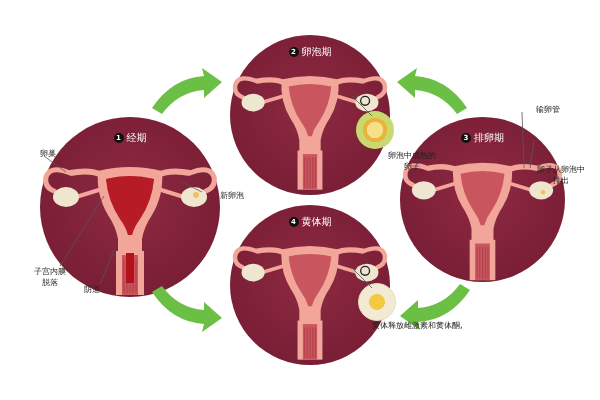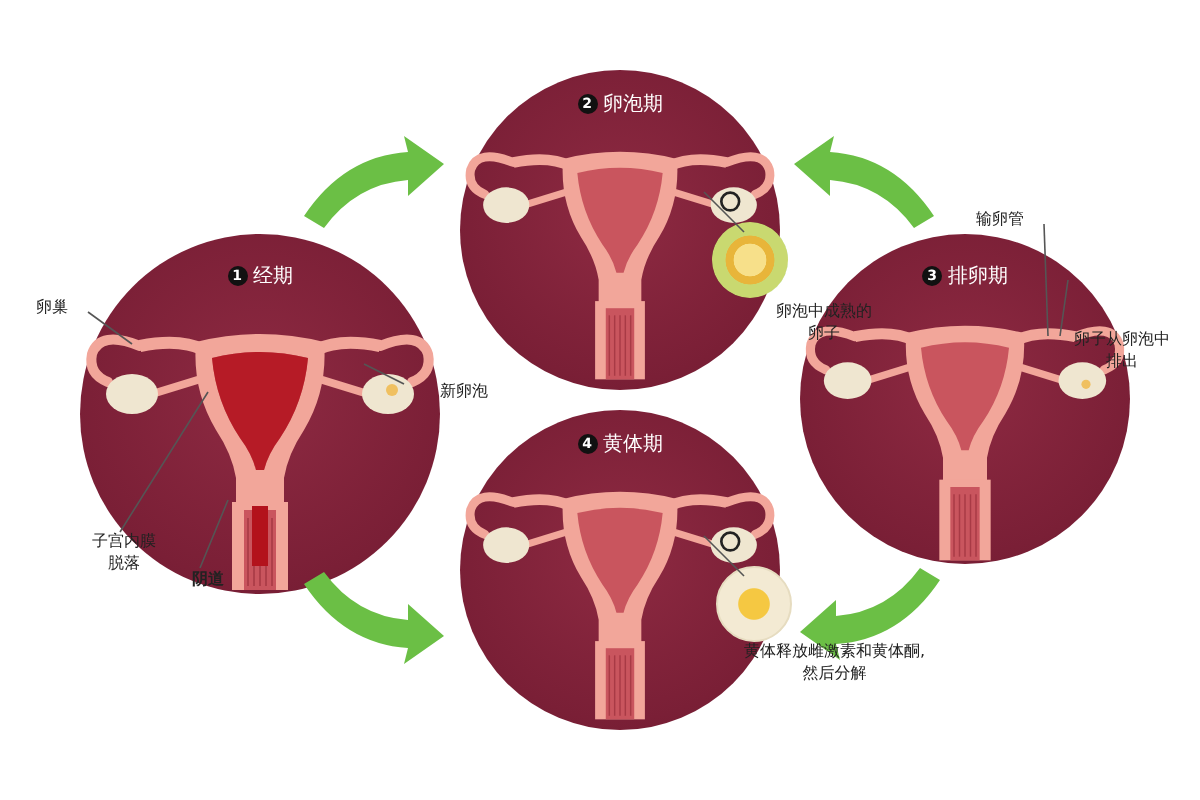--- a/index.html
+++ b/index.html
@@ -104,39 +104,38 @@
 <svg class="arrow" style="left:392px;top:68px;transform:scaleY(-1) rotate(180deg) scaleX(-1);" width="75" height="50">
     <use href="#green-arrow" transform="translate(75,0) scale(-1,1) translate(0,0)"></use>
   </svg>
 <svg class="arrow" style="left:395px;top:280px;transform:rotate(180deg);" width="75" height="50">
     <use href="#green-arrow"></use>
   </svg>
 <svg class="arrow" style="left:152px;top:282px;transform:scaleY(-1);" width="75" height="50">
     <use href="#green-arrow"></use>
   </svg>
 
-<div class="label" style="left:18px;top:148px;">卵巢</div>
+<div class="label" style="left:40px;top:148px;">卵巢</div>
 <div class="label" style="left:204px;top:190px;margin-left:16px;">新卵泡</div>
-<div class="label" style="left:46px;top:266px;font-family:Liberation Mono, monospace;">
+<div class="label" style="left:34px;top:266px;">
   <div>子宫内膜</div>
   <div>脱落</div>
 </div>
-<div class="label" style="left:96px;top:284px;font-weight:bold;">阴道</div>
+<div class="label" style="left:84px;top:284px;">阴道</div>
 <div class="label" style="left:388px;top:110px;margin-top:40px;">
   <div>卵泡中成熟的</div>
   <div>卵子</div>
 </div>
-<div class="label" style="left:488px;top:104px;">输卵管</div>
+<div class="label" style="left:536px;top:104px;">输卵管</div>
 <div class="label" style="left:537px;top:128px;margin-top:36px;">
   <div>卵子从卵泡中</div>
   <div>排出</div>
 </div>
 <div class="label" style="left:372px;top:320px;">
   <div>黄体释放雌激素和黄体酮,</div>
-  <div>然后分解</div>
 </div>
 
 <svg style="position:absolute;left:0;top:0;" width="600" height="400">
   <g stroke="#555" stroke-width="0.8" fill="none">
     <line x1="44" y1="156" x2="66" y2="172"></line>
     <line x1="202" y1="192" x2="182" y2="182"></line>
     <line x1="60" y1="266" x2="104" y2="196"></line>
     <line x1="100" y1="284" x2="114" y2="250"></line>
     <line x1="352" y1="96" x2="372" y2="116"></line>
     <line x1="522" y1="112" x2="524" y2="168"></line>

